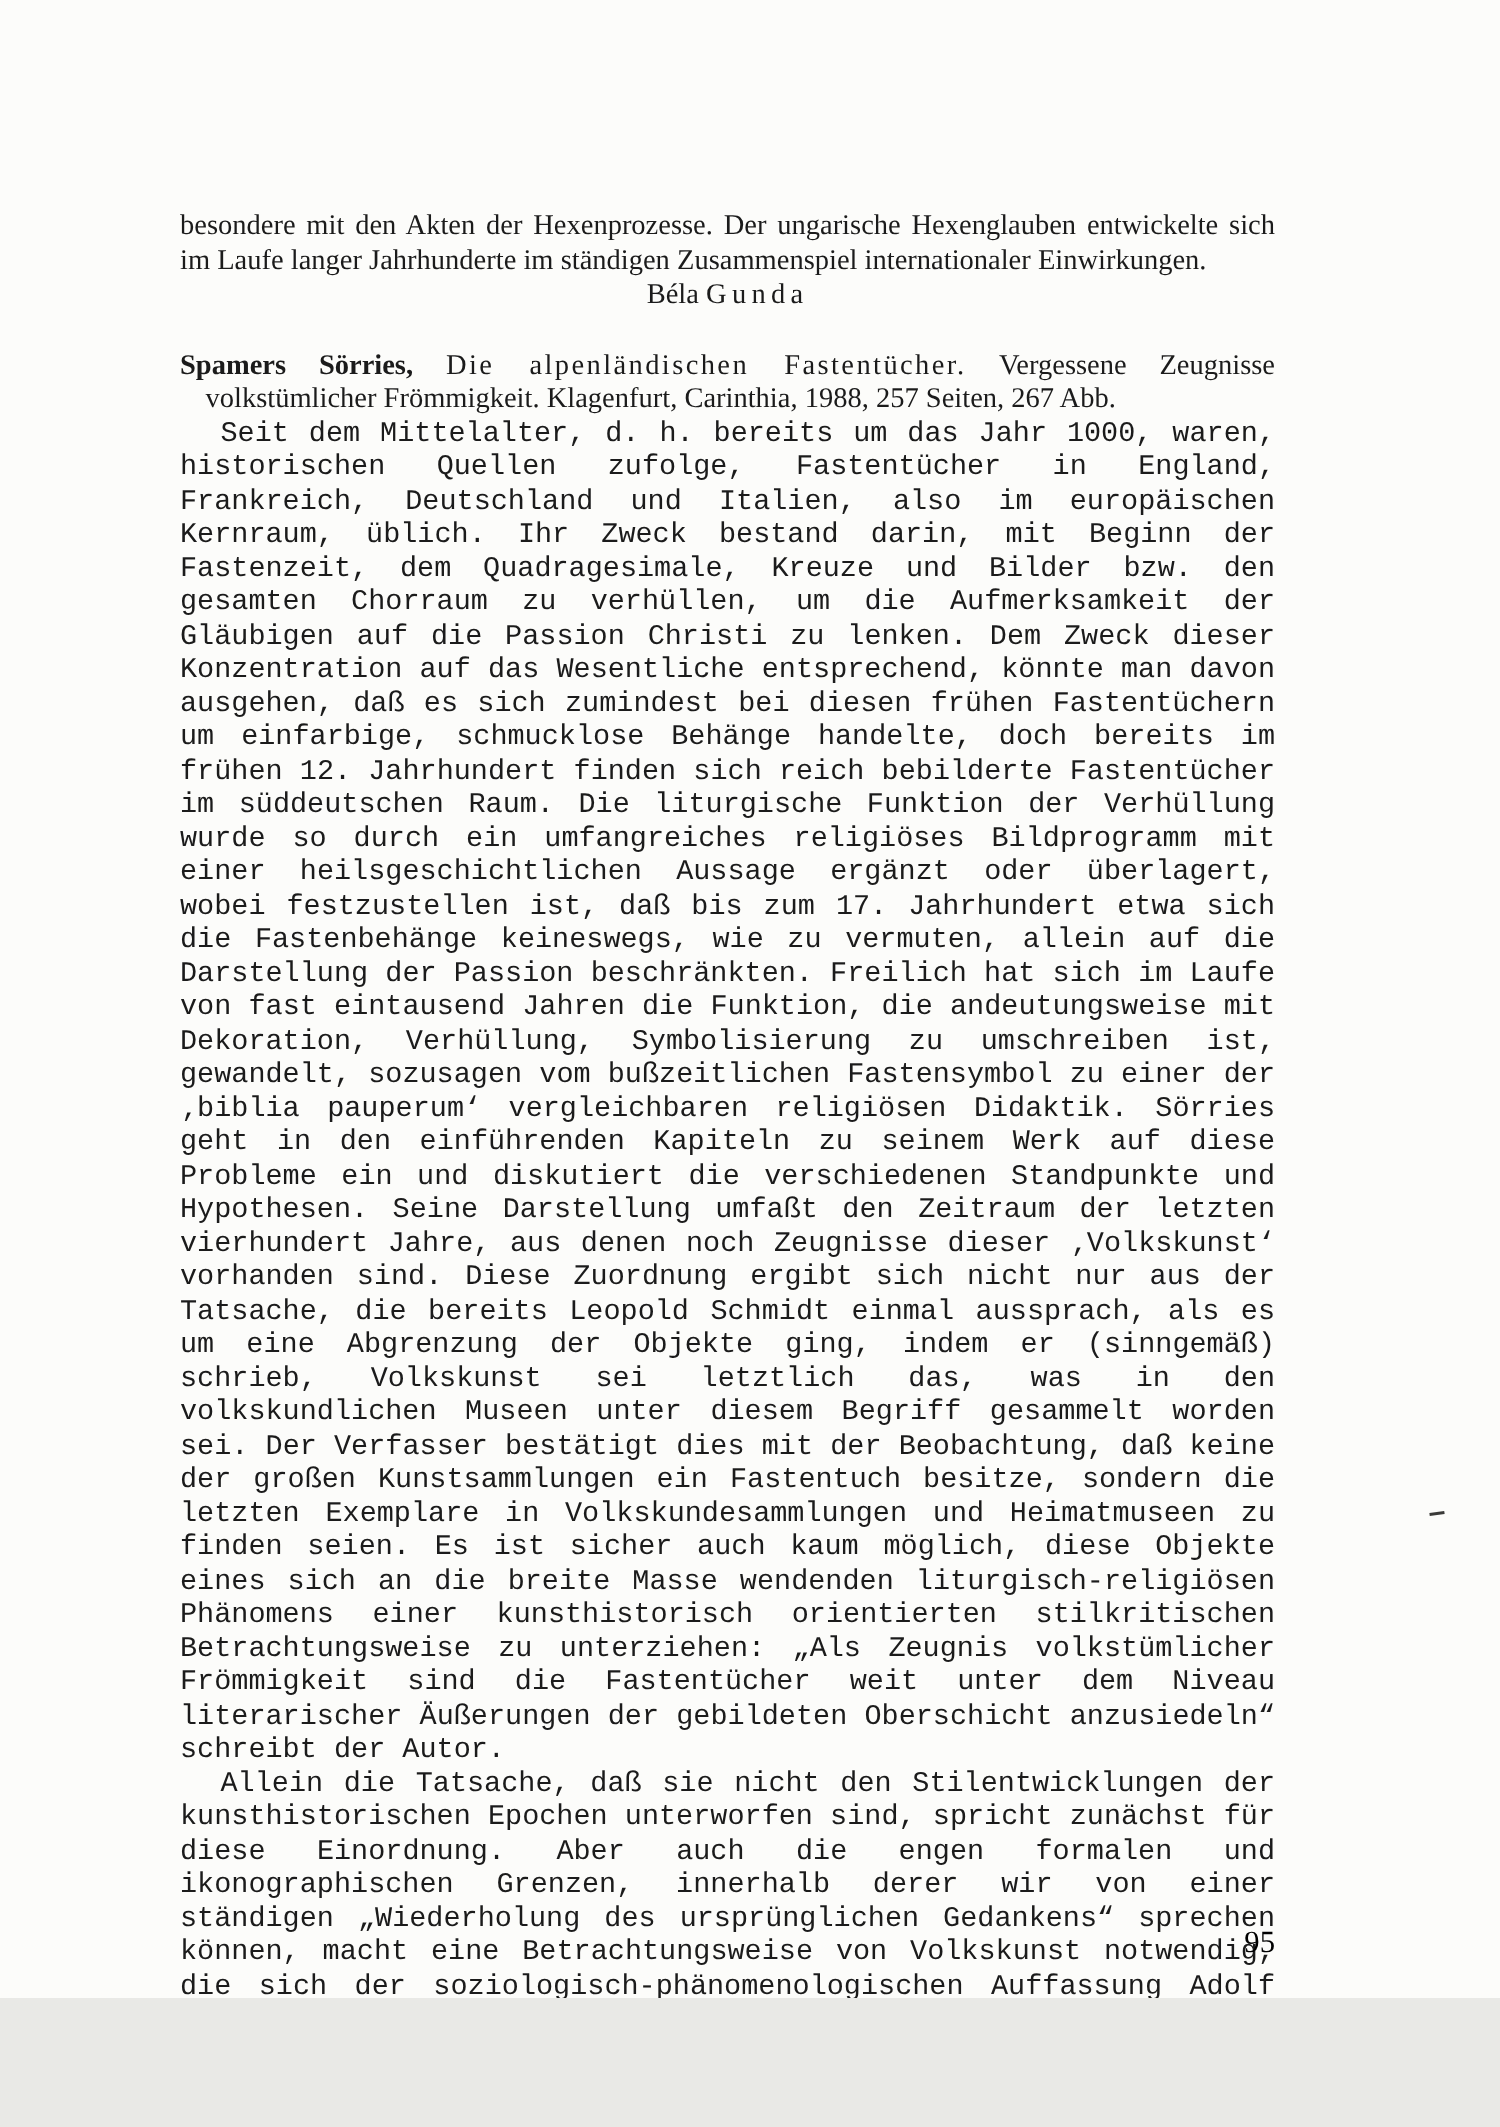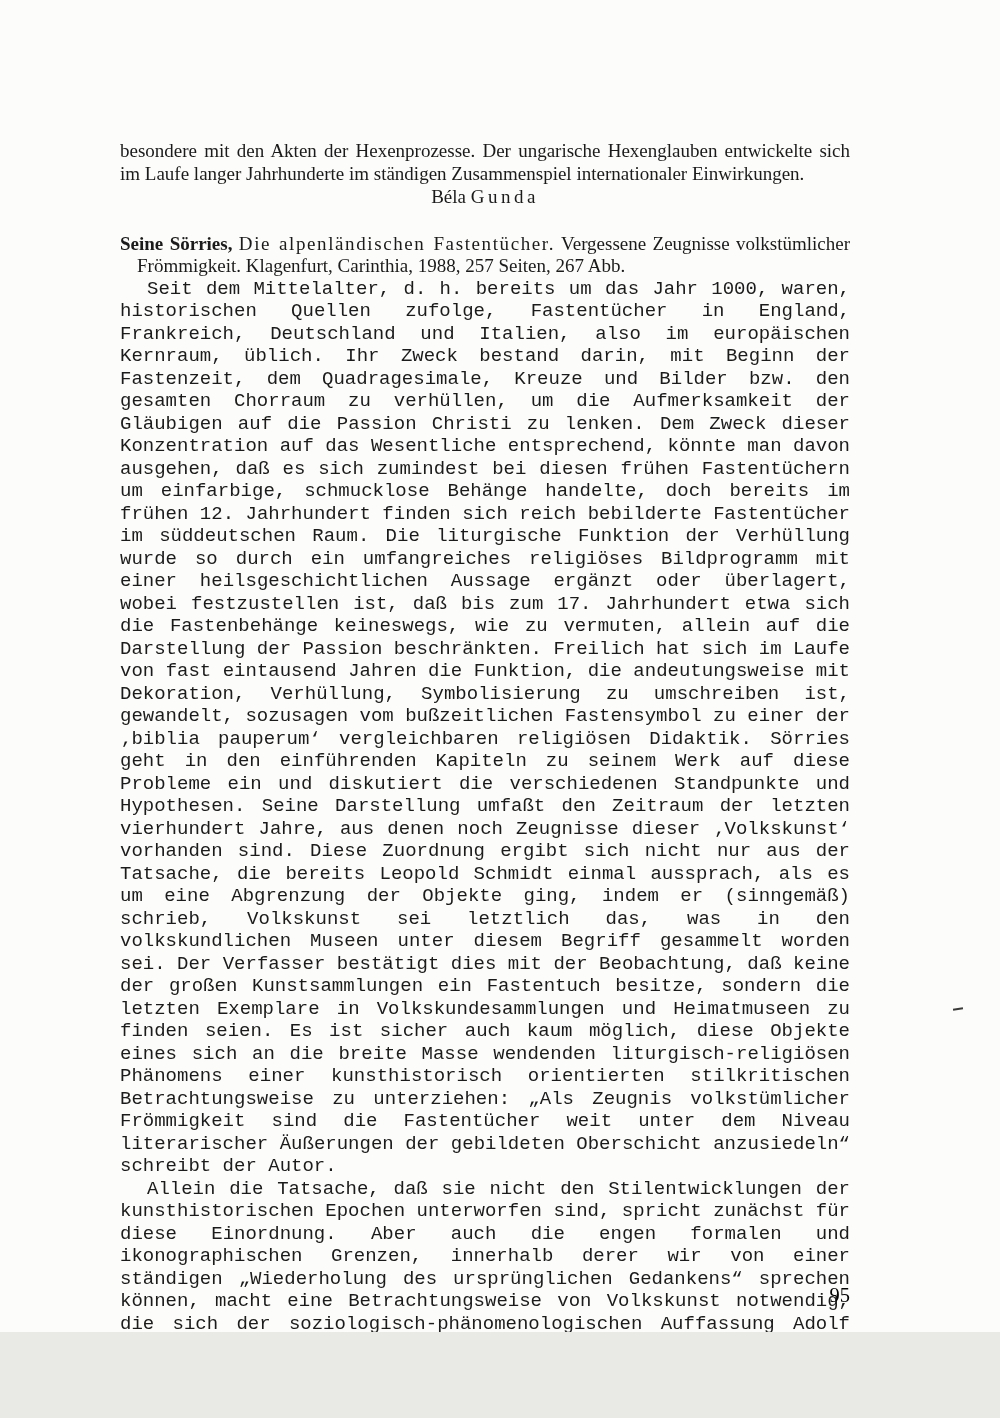--- a/index.html
+++ b/index.html
@@ -83,21 +83,21 @@
 </head>
 <body>
 
 <div class="page">
   <div class="textblock">
 
     <p class="cont">besondere mit den Akten der Hexenprozesse. Der ungarische Hexenglauben entwickelte sich im Laufe langer Jahrhunderte im ständigen Zusammenspiel internationaler Einwirkungen.</p>
 
     <p class="author-line"><span>Béla</span> <span class="spaced-name">Gunda</span></p>
 
-    <p class="review-head"><b class="head-author">Seine Sörries,</b> <span class="spaced-title">Die alpenländischen Fastentücher.</span> <span>Vergessene Zeugnisse volkstümlicher Frömmigkeit. Klagenfurt, Carinthia, 1988, 257 Seiten, 267 Abb.</span></p>
+    <p class="review-head"><b class="head-author">Spamers Sörries,</b> <span class="spaced-title">Die alpenländischen Fastentücher.</span> <span>Vergessene Zeugnisse volkstümlicher Frömmigkeit. Klagenfurt, Carinthia, 1988, 257 Seiten, 267 Abb.</span></p>
 
     <p class="body indent">Seit dem Mittelalter, d. h. bereits um das Jahr 1000, waren, historischen Quellen zufolge, Fastentücher in England, Frankreich, Deutschland und Italien, also im europäischen Kernraum, üblich. Ihr Zweck bestand darin, mit Beginn der Fastenzeit, dem Quadragesimale, Kreuze und Bilder bzw. den gesamten Chorraum zu verhüllen, um die Aufmerksamkeit der Gläubigen auf die Passion Christi zu lenken. Dem Zweck dieser Konzentration auf das Wesentliche entsprechend, könnte man davon ausgehen, daß es sich zumindest bei diesen frühen Fastentüchern um einfarbige, schmucklose Behänge handelte, doch bereits im frühen 12. Jahrhundert finden sich reich bebilderte Fastentücher im süddeutschen Raum. Die liturgische Funktion der Verhüllung wurde so durch ein umfangreiches religiöses Bildprogramm mit einer heilsgeschichtlichen Aussage ergänzt oder überlagert, wobei festzustellen ist, daß bis zum 17. Jahrhundert etwa sich die Fastenbehänge keineswegs, wie zu vermuten, allein auf die Darstellung der Passion beschränkten. Freilich hat sich im Laufe von fast eintausend Jahren die Funktion, die andeutungsweise mit Dekoration, Verhüllung, Symbolisierung zu umschreiben ist, gewandelt, sozusagen vom bußzeitlichen Fastensymbol zu einer der ‚biblia pauperum‘ vergleichbaren religiösen Didaktik. Sörries geht in den einführenden Kapiteln zu seinem Werk auf diese Probleme ein und diskutiert die verschiedenen Standpunkte und Hypothesen. Seine Darstellung umfaßt den Zeitraum der letzten vierhundert Jahre, aus denen noch Zeugnisse dieser ‚Volkskunst‘ vorhanden sind. Diese Zuordnung ergibt sich nicht nur aus der Tatsache, die bereits Leopold Schmidt einmal aussprach, als es um eine Abgrenzung der Objekte ging, indem er (sinngemäß) schrieb, Volkskunst sei letztlich das, was in den volkskundlichen Museen unter diesem Begriff gesammelt worden sei. Der Verfasser bestätigt dies mit der Beobachtung, daß keine der großen Kunstsammlungen ein Fastentuch besitze, sondern die letzten Exemplare in Volkskundesammlungen und Heimatmuseen zu finden seien. Es ist sicher auch kaum möglich, diese Objekte eines sich an die breite Masse wendenden liturgisch-religiösen Phänomens einer kunsthistorisch orientierten stilkritischen Betrachtungsweise zu unterziehen: „Als Zeugnis volkstümlicher Frömmigkeit sind die Fastentücher weit unter dem Niveau literarischer Äußerungen der gebildeten Oberschicht anzusiedeln“ schreibt der Autor.</p>
 
     <p class="body indent para2">Allein die Tatsache, daß sie nicht den Stilentwicklungen der kunsthistorischen Epochen unterworfen sind, spricht zunächst für diese Einordnung. Aber auch die engen formalen und ikonographischen Grenzen, innerhalb derer wir von einer ständigen „Wiederholung des ursprünglichen Gedankens“ sprechen können, macht eine Betrachtungsweise von Volkskunst notwendig, die sich der soziologisch-phänomenologischen Auffassung Adolf Spamers nähert. Fastentücher sind innerhalb eines (gegenüber A. Riegl u. a.) erweiterten Volkskunstbegriffs weder durch ihre Herkunft, ihre künstlerische Qualität noch durch ihre Produzenten, „sondern allein (durch) ihre Verwurzelung im volksfrommen Brauchtum in soziologischen Schichten unterhalb der führenden Oberschicht“, also durch ihre Funktion, zur Volkskunst zu rechnen.</p>
 
   </div>
 
   <div class="pagenum">95</div>
 
   <div class="artifact"></div>

